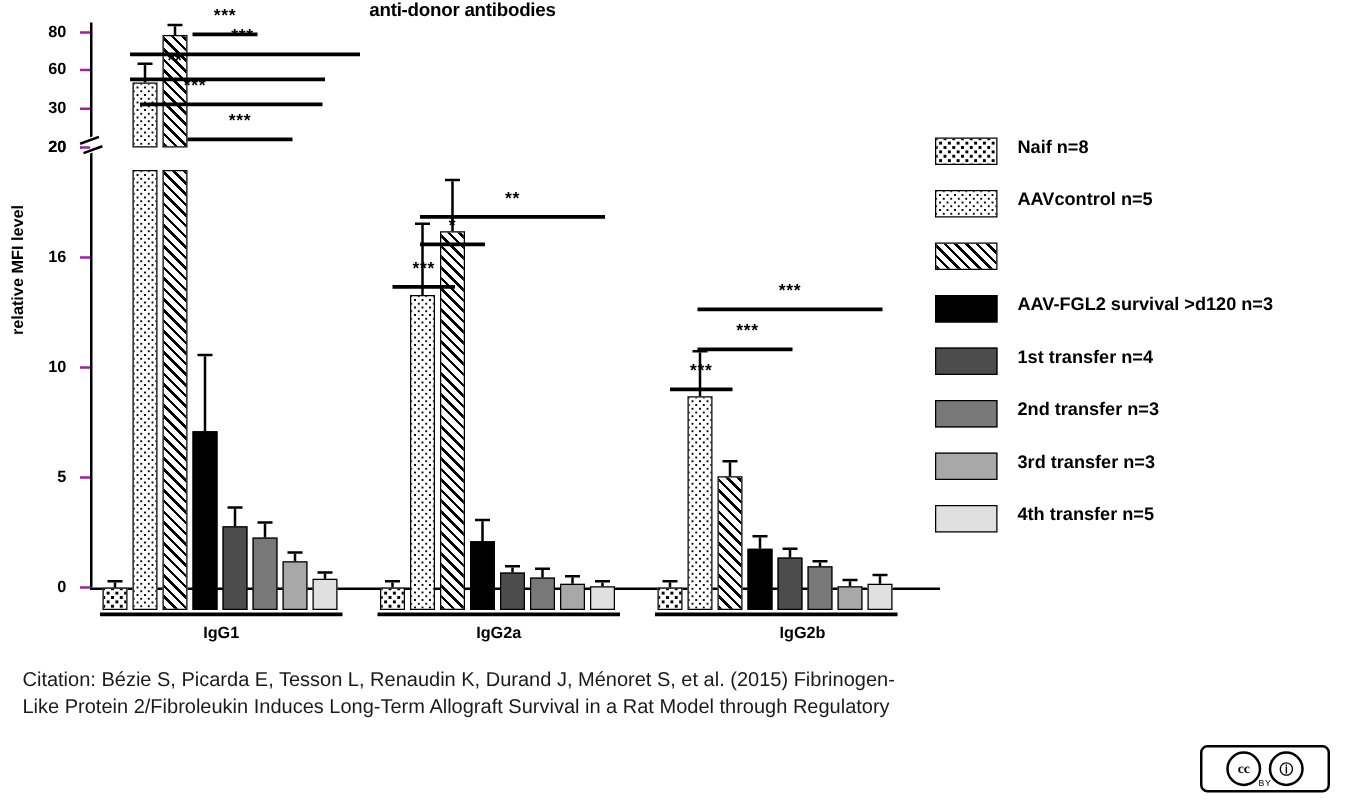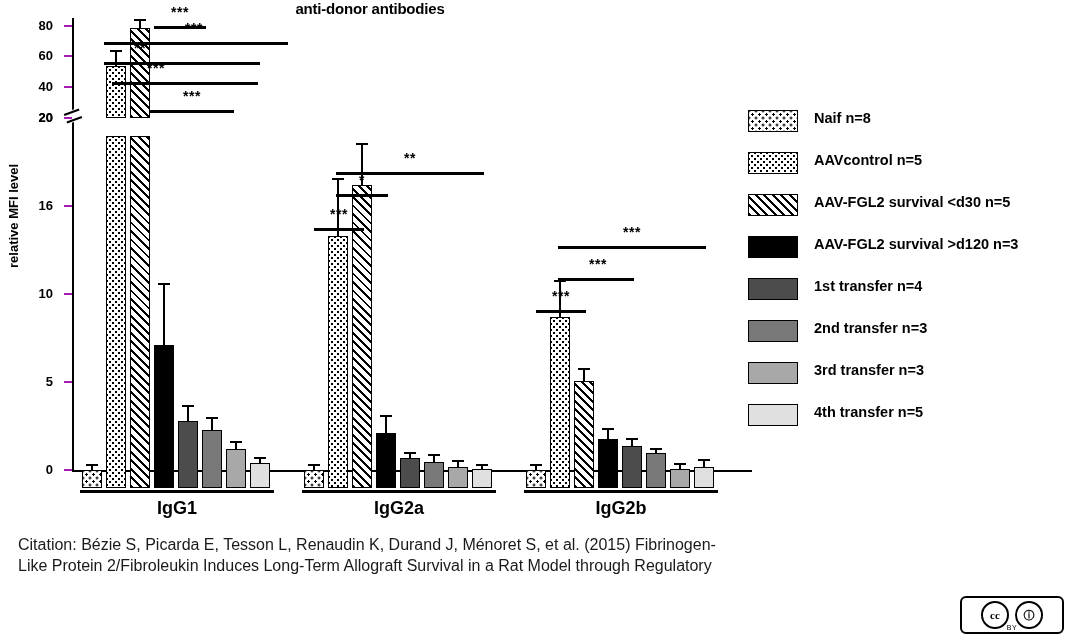--- a/index.html
+++ b/index.html
@@ -146,21 +146,21 @@
   .p-t4 { background-color: #e0e0e0; }
 
   
   .grp-line {
     position: absolute;
     height: 3px;
     background: #000;
   }
   .grp-label {
     position: absolute;
-    font-size: 18px;
+    font-size: 13px;
     font-weight: bold;
     text-align: center;
     white-space: nowrap;
   }
 
   
   .sig-line {
     position: absolute;
     height: 2.5px;
     background: #000;
@@ -382,21 +382,21 @@
 
   <div class="bar p-t3" style="left:598px; height:19px"></div>
   <div class="err" style="left:607px; bottom:19px; height:4px"></div>
   <div class="err-cap" style="left:602px; bottom:23px"></div>
 
   <div class="bar p-t4" style="left:622px; height:21px"></div>
   <div class="err" style="left:631px; bottom:21px; height:6px"></div>
   <div class="err-cap" style="left:626px; bottom:27px"></div>
 
   <div class="grp-line" style="left:452px; top:372px; width:194px"></div>
-  <div class="grp-label" style="left:452px; top:380px; width:194px">IgG2b</div>
+  <div class="grp-label" style="left:473px; top:380px; width:194px">IgG2b</div>
 
   <div class="sig-line" style="left:242px; top:110px; width:50px"></div>
   <div class="sig-star" style="left:240px; top:88px; width:54px">***</div>
 
   <div class="sig-line" style="left:264px; top:76px; width:52px"></div>
   <div class="sig-star" style="left:262px; top:54px; width:56px">*</div>
 
   <div class="sig-line" style="left:264px; top:54px; width:148px"></div>
   <div class="sig-star" style="left:310px; top:32px; width:56px">**</div>
 
@@ -413,21 +413,21 @@
 
 <div id="inset">
   <div id="inset-panel">
     <div class="inset-axis-v"></div>
     <div class="axis-break" style="top:92px"></div>
 
     <div class="tick" style="top:99px">
       <span class="ticklabel">20</span>
     </div>
     <div class="tick" style="top:68px">
-      <span class="ticklabel">40</span>
+      <span class="ticklabel">30</span>
     </div>
     <div class="tick" style="top:37px">
       <span class="ticklabel">60</span>
     </div>
     <div class="tick" style="top:7px">
       <span class="ticklabel">80</span>
     </div>
 
     <div class="bar p-aavc" style="left:34px; height:52px; bottom:0"></div>
     <div class="err" style="left:43px; bottom:52px; height:14px"></div>
@@ -462,21 +462,20 @@
   <div class="leg-row">
     <div class="leg-swatch p-naif"></div>
     <div class="leg-text">Naif n=8</div>
   </div>
   <div class="leg-row">
     <div class="leg-swatch p-aavc"></div>
     <div class="leg-text">AAVcontrol  n=5</div>
   </div>
   <div class="leg-row">
     <div class="leg-swatch p-fgl2lt"></div>
-    <div class="leg-text">AAV-FGL2 survival &lt;d30 n=5</div>
   </div>
   <div class="leg-row">
     <div class="leg-swatch p-fgl2gt"></div>
     <div class="leg-text">AAV-FGL2 survival &gt;d120 n=3</div>
   </div>
   <div class="leg-row">
     <div class="leg-swatch p-t1"></div>
     <div class="leg-text">1st transfer n=4</div>
   </div>
   <div class="leg-row">

